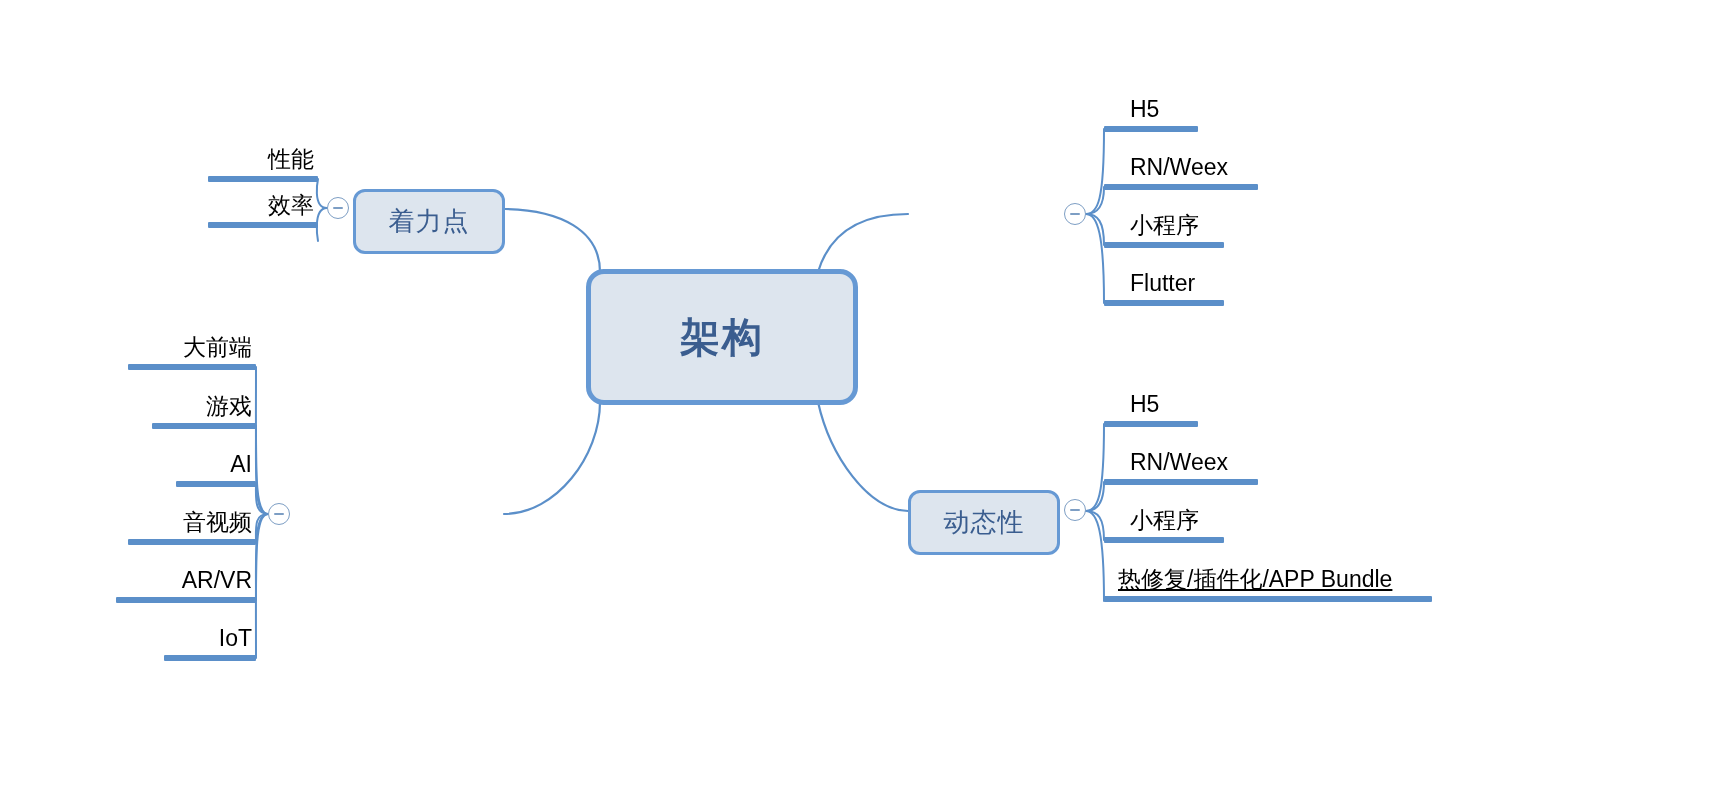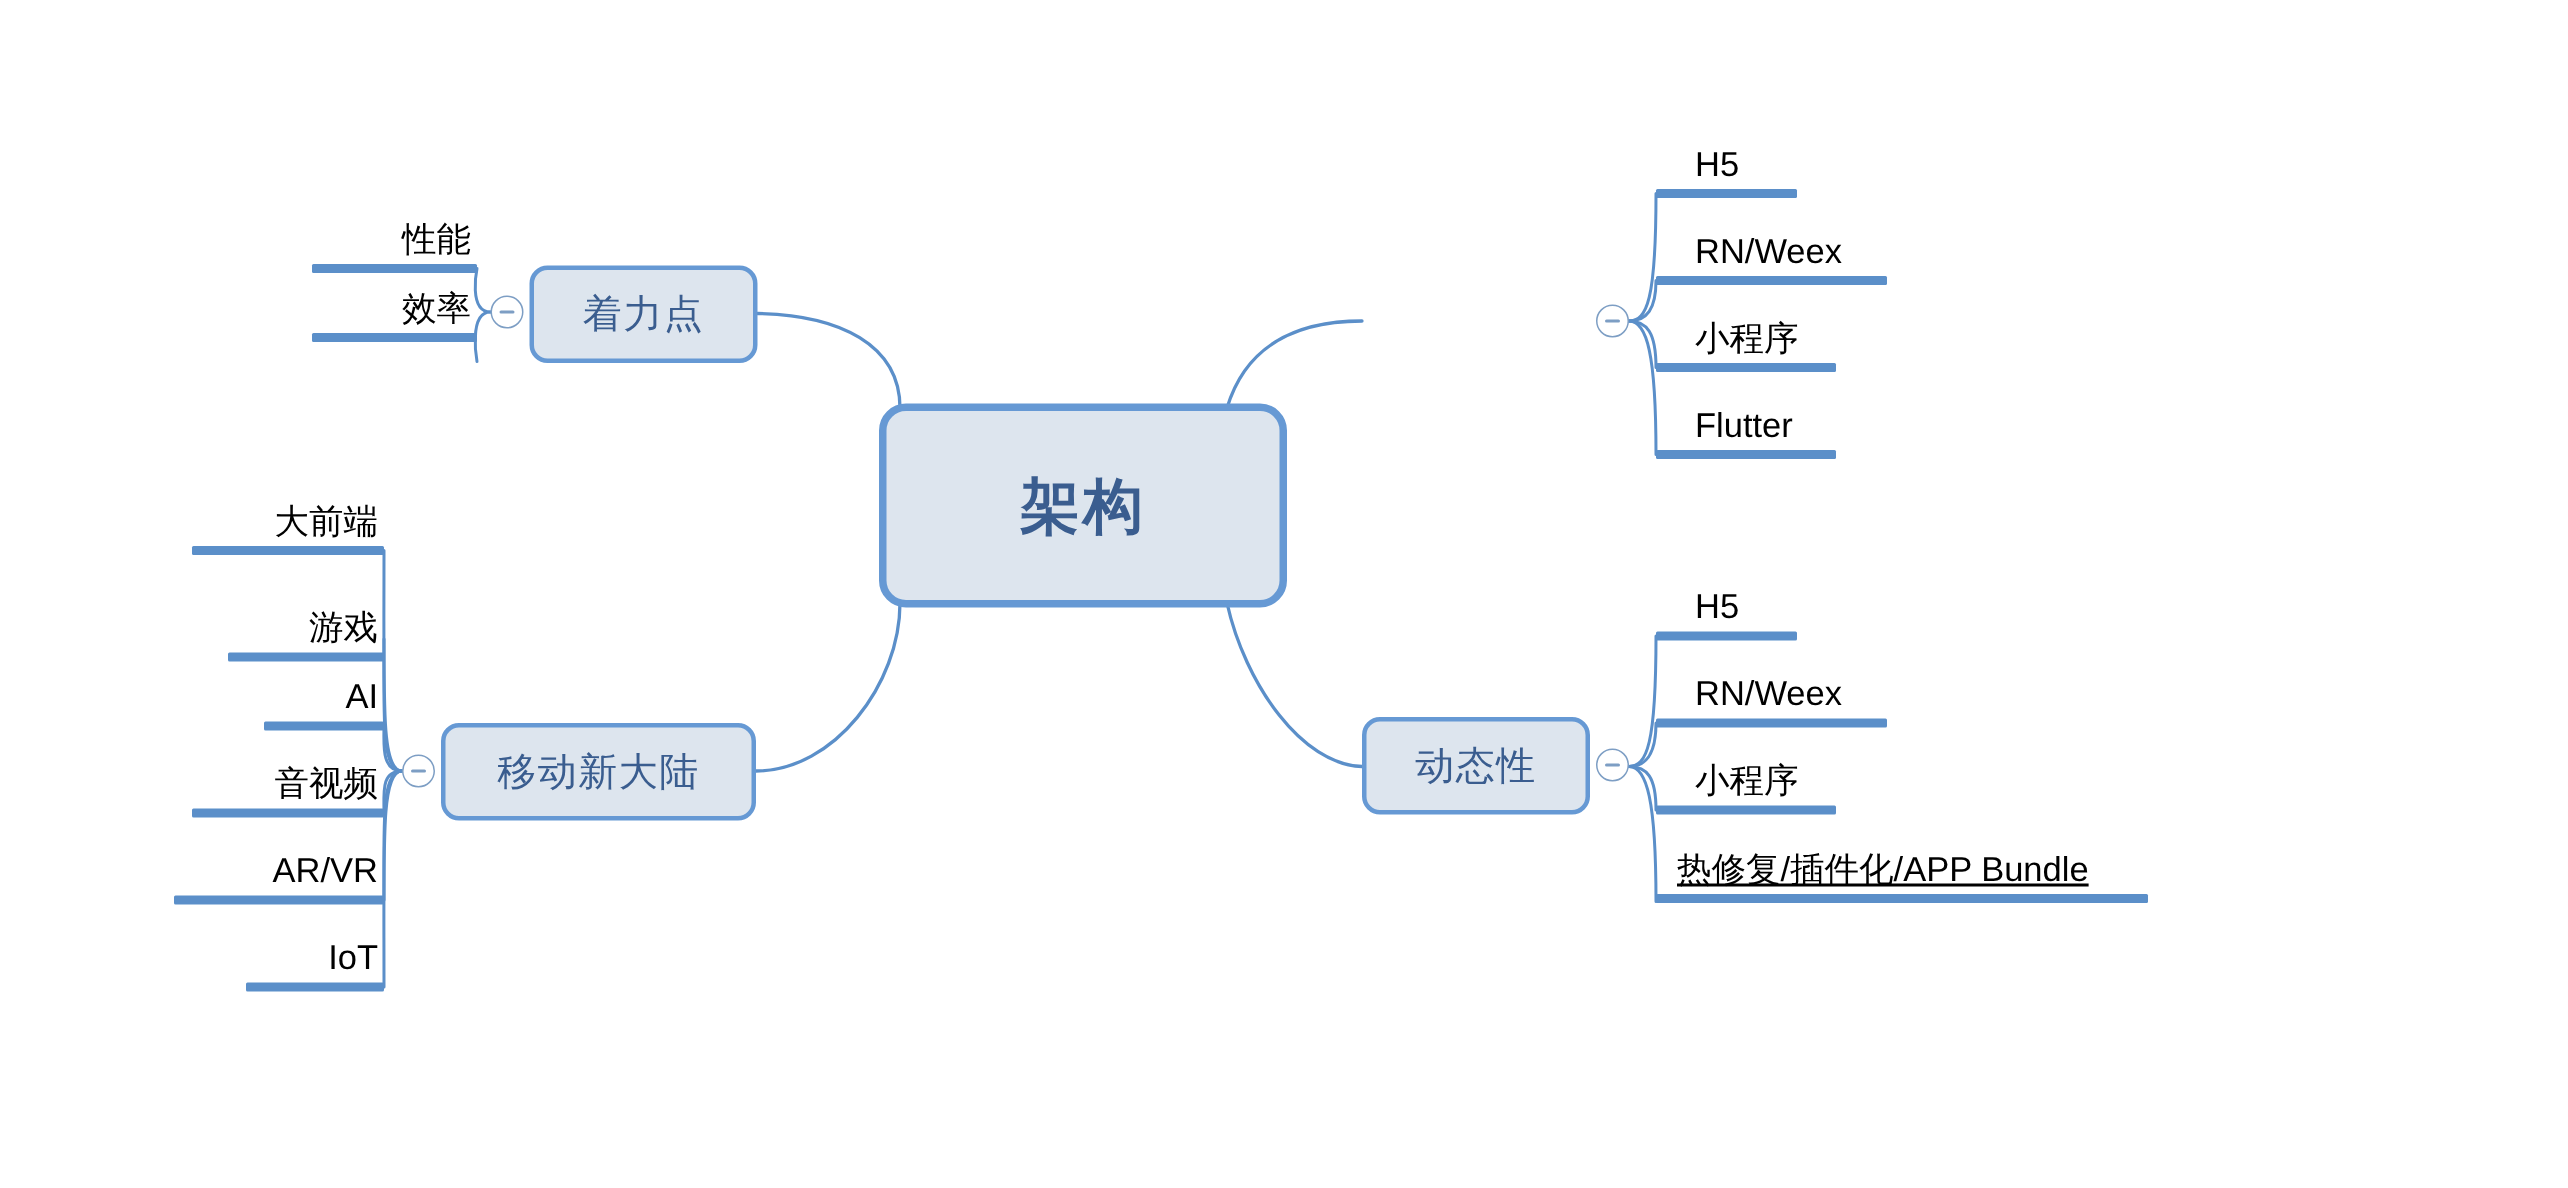--- a/index.html
+++ b/index.html
@@ -43,20 +43,21 @@
     border-width: 5px;
     border-radius: 18px;
     font-size: 40px;
     font-weight: 700;
     letter-spacing: 2px;
   }
   .node.branch {
     font-size: 26px;
     font-weight: 400;
     letter-spacing: 1px;
+    margin-top: 12px;
   }
 
   
   .leaf {
     position: absolute;
     box-sizing: border-box;
   }
   .leaf .leaf-label {
     font-size: 23px;
     color: #000000;
@@ -171,31 +172,28 @@
   </div>
   <div class="leaf align-left" style="left:1104px; top:210px; width:280px;">
     <span class="leaf-label" style="padding-left:26px;">小程序</span>
     <span class="leaf-bar" style="width:120px;"></span>
   </div>
   <div class="leaf align-left" style="left:1104px; top:268px; width:280px;">
     <span class="leaf-label" style="padding-left:26px;">Flutter</span>
     <span class="leaf-bar" style="width:120px;"></span>
   </div>
 
-  <div class="node branch" style="left:294px; top:482px; width:210px; height:65px;">
-    <span>移动新大陆</span>
-  </div>
   <div class="toggle" style="left:268px; top:503px;">
     <span class="minus"></span>
   </div>
   <div class="leaf align-right" style="left:128px; top:332px; width:128px;">
     <span class="leaf-label">大前端</span>
     <span class="leaf-bar" style="width:128px;"></span>
   </div>
-  <div class="leaf align-right" style="left:152px; top:391px; width:104px;margin-top:12px;">
+  <div class="leaf align-right" style="left:152px; top:391px; width:104px;">
     <span class="leaf-label">游戏</span>
     <span class="leaf-bar" style="width:104px;"></span>
   </div>
   <div class="leaf align-right" style="left:176px; top:449px; width:80px;">
     <span class="leaf-label">AI</span>
     <span class="leaf-bar" style="width:80px;"></span>
   </div>
   <div class="leaf align-right" style="left:128px; top:507px; width:128px;">
     <span class="leaf-label">音视频</span>
     <span class="leaf-bar" style="width:128px;"></span>

